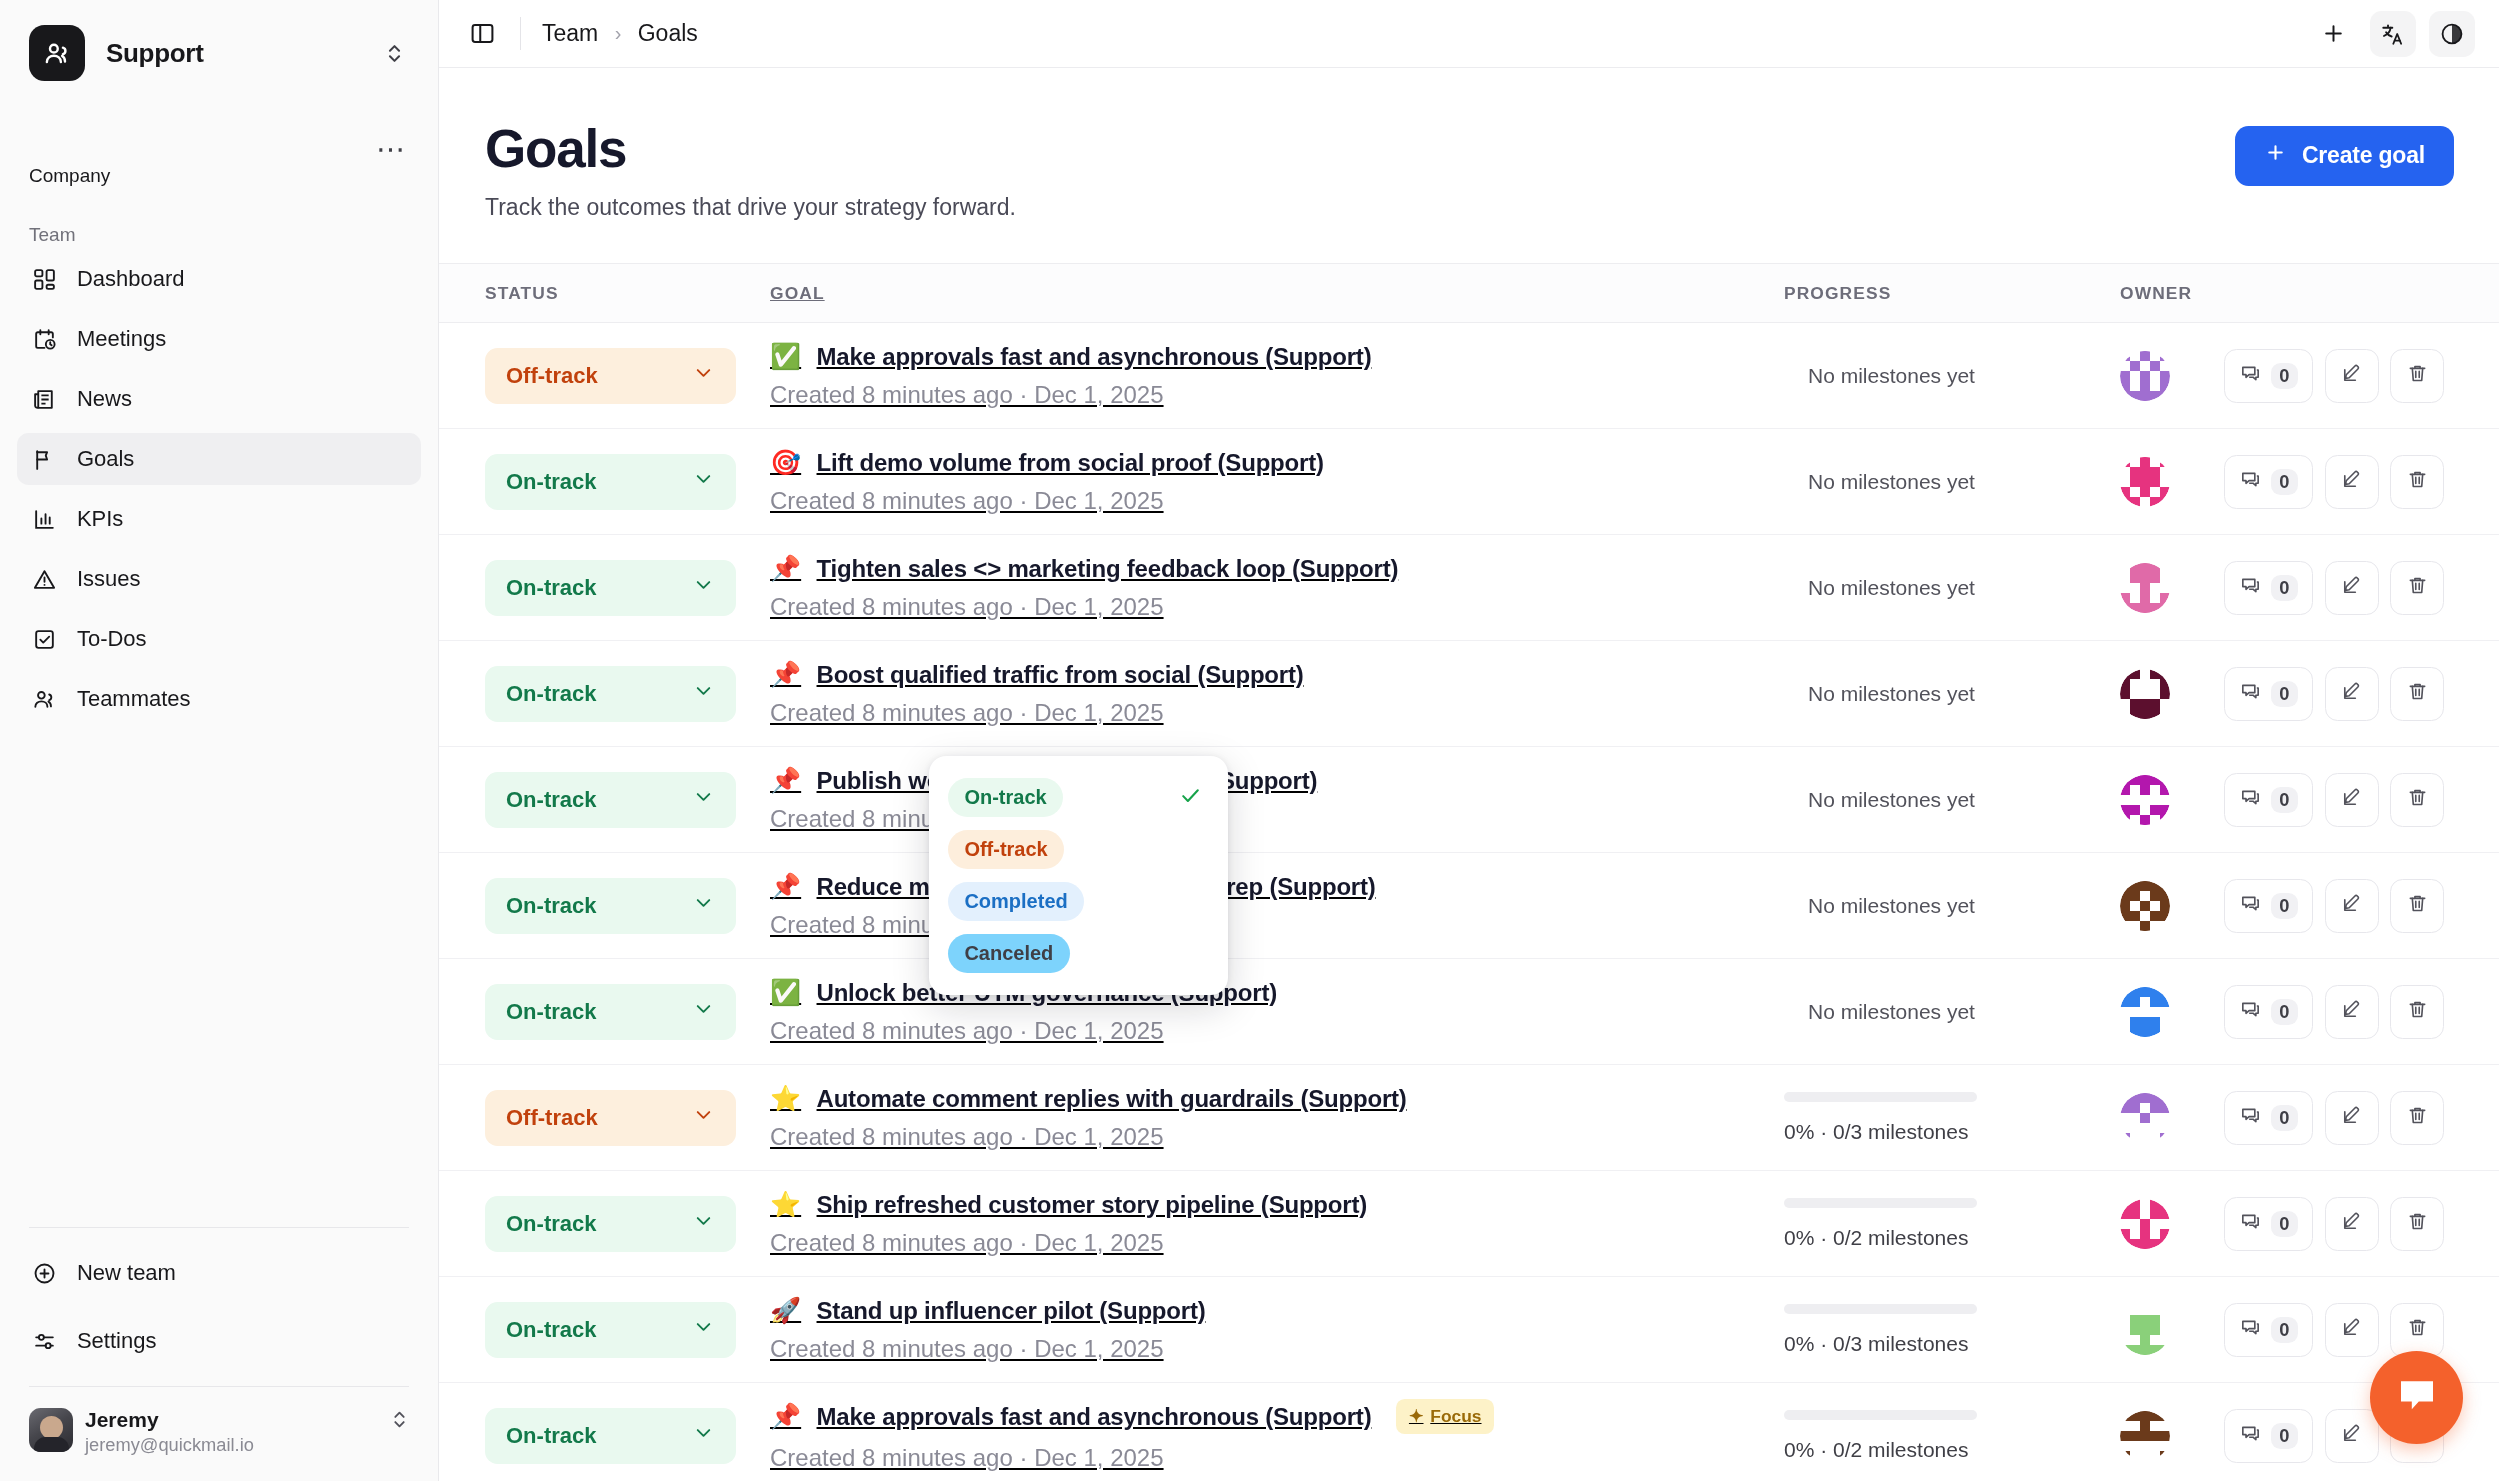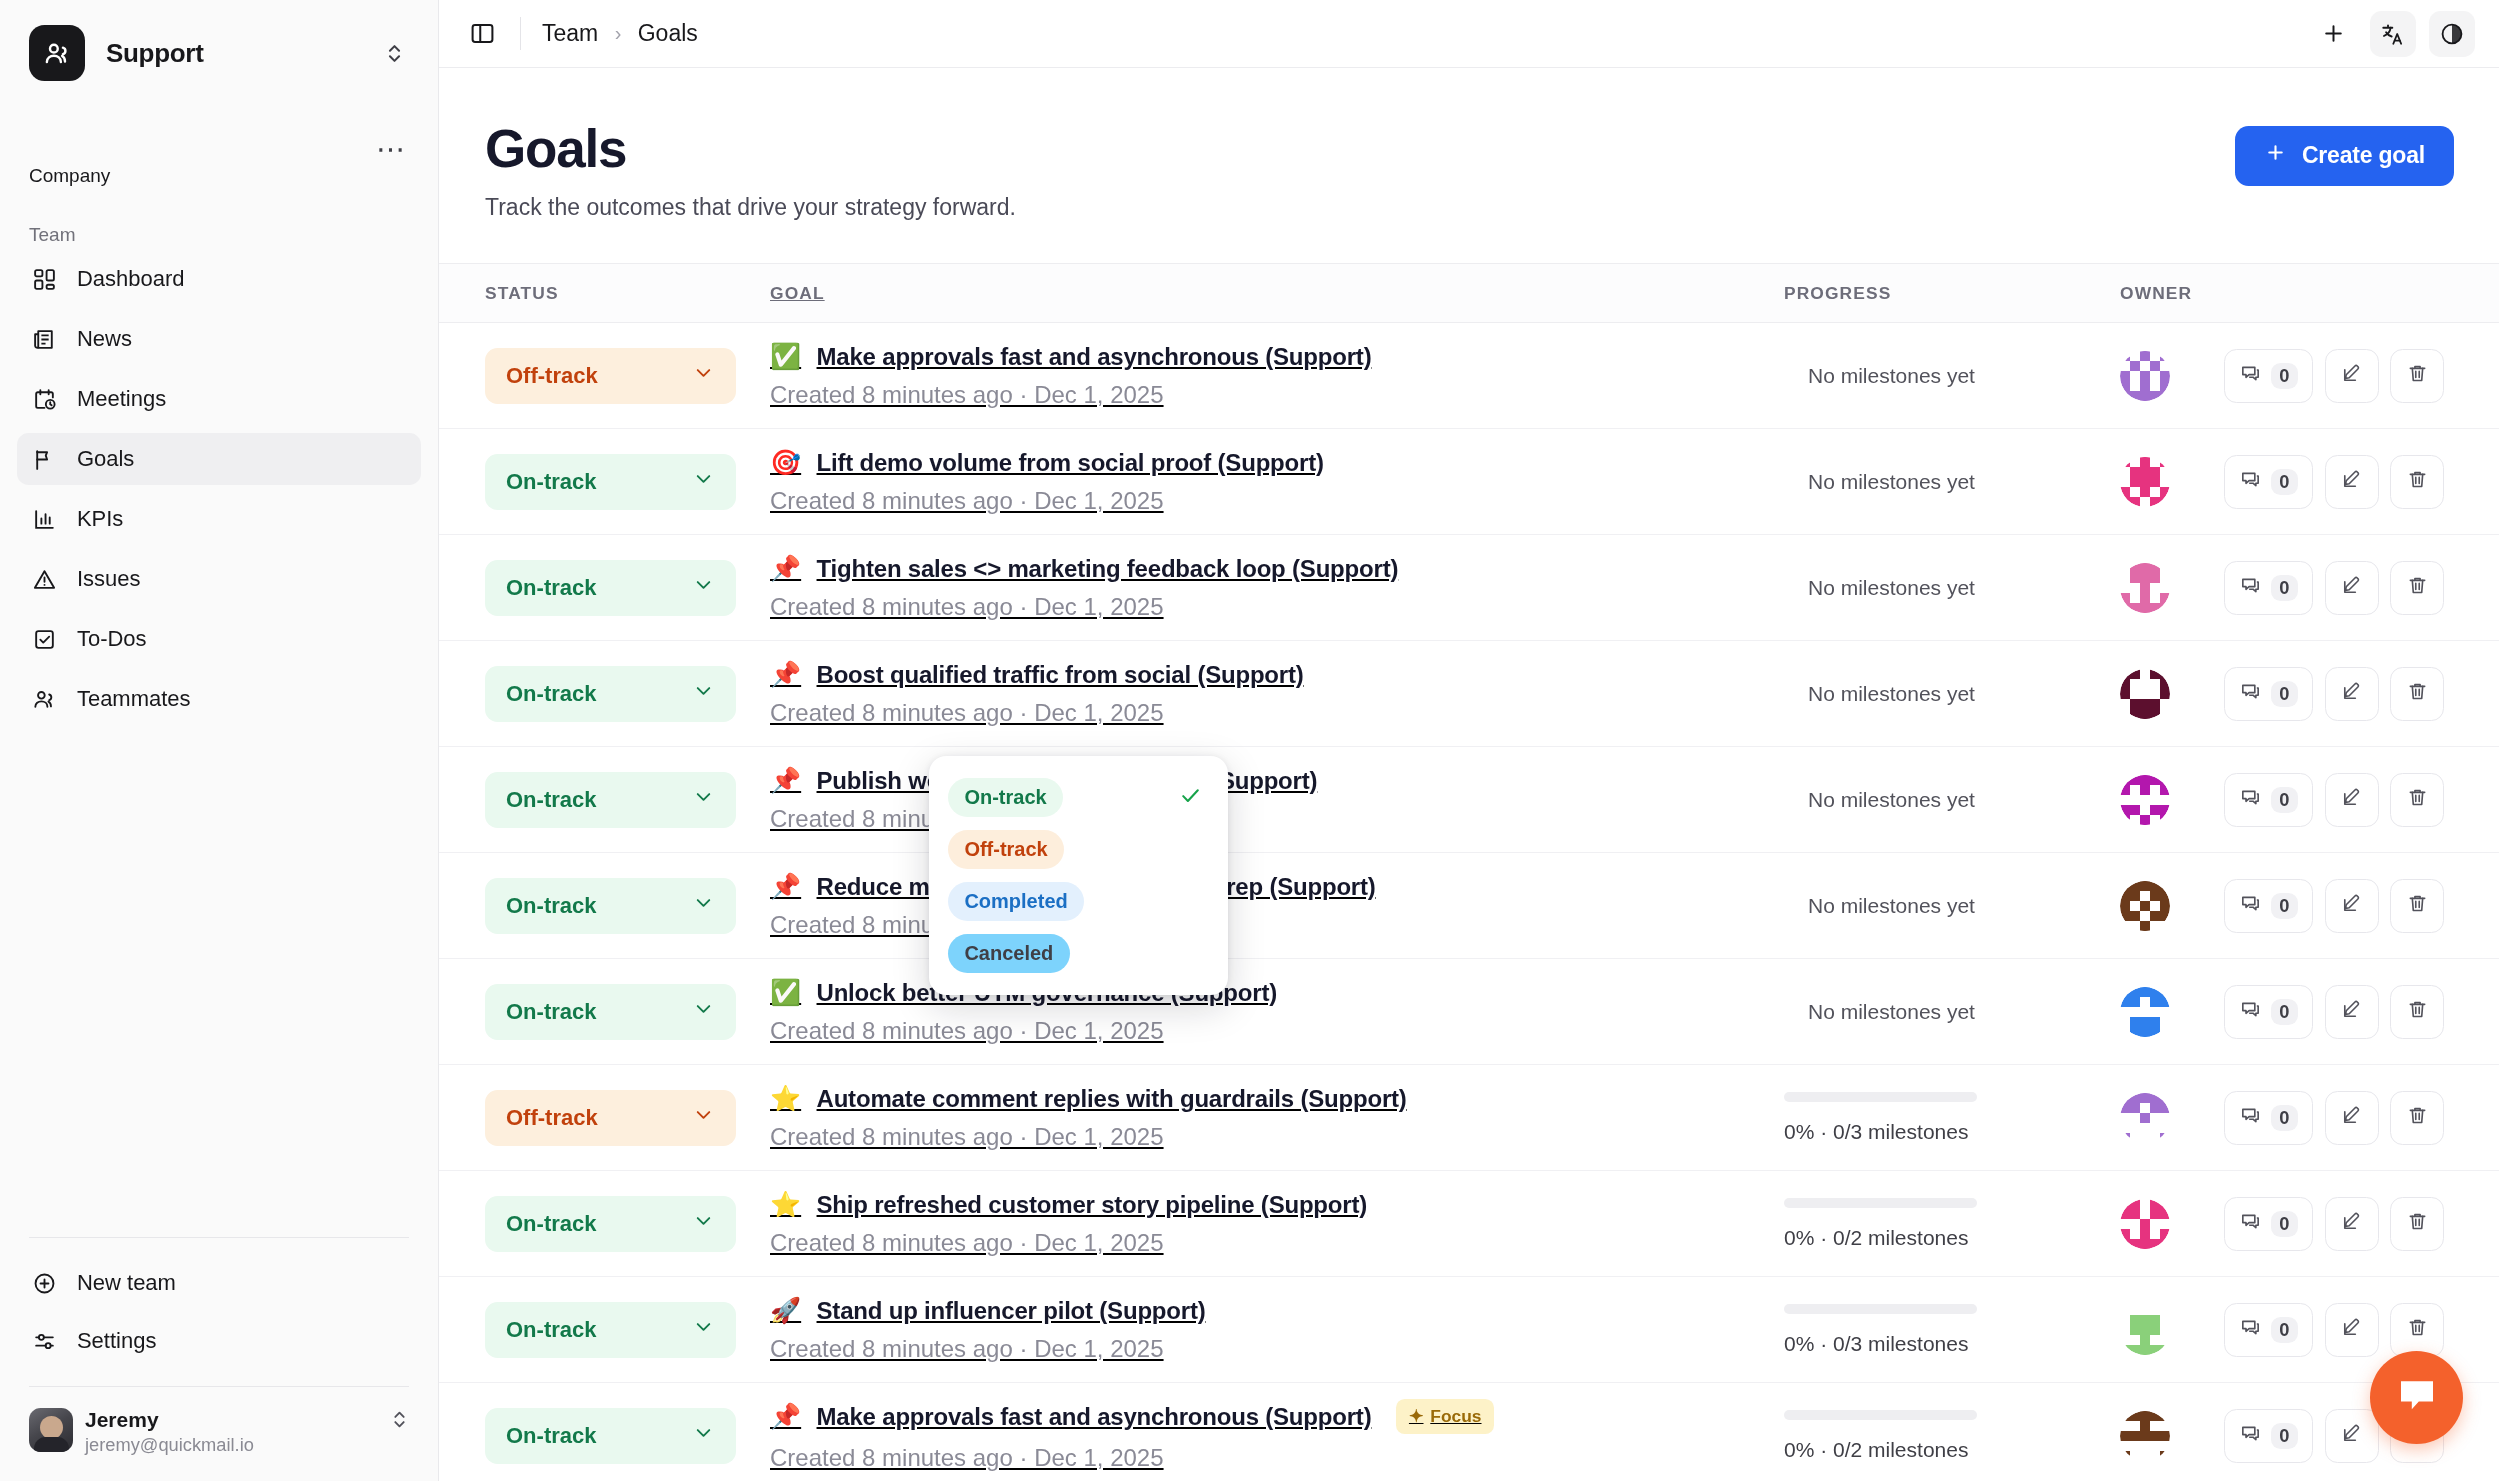--- a/index.html
+++ b/index.html
@@ -47,21 +47,21 @@
   .nav-item {
     display: flex; align-items: center; gap: 19px;
     padding: 12.5px 13.5px; border-radius: 11.6px;
     font-size: 22px; color: #18181b; cursor: pointer;
   }
   .nav-item.active { background: #efeff1; }
   .nav-icon { width: 27px; height: 27px; display: flex; align-items: center; justify-content: center; flex: 0 0 27px; }
 
   .sidebar-spacer { flex: 1; }
   .divider { height: 1px; background: #e7e7ea; margin: 0 29px; }
-  .bottom-nav { padding: 19px 17.4px; display: flex; flex-direction: column; gap: 6px; }
+  .bottom-nav { padding: 19px 17.4px; display: flex; flex-direction: column; gap: 16px; }
   .user-row {
     display: flex; align-items: flex-start; gap: 12px;
     padding: 21px 29px 25px 29px;
   }
   .user-av {
     width: 44px; height: 44px; border-radius: 11.6px; flex: 0 0 44px;
     background: linear-gradient(150deg,#6b6b72 0%,#46464c 45%,#2b2b30 100%);
     position: relative; overflow: hidden;
   }
   .user-av::after{
@@ -225,38 +225,38 @@
               <rect x="3" y="3" width="7" height="6" rx="1.5"></rect>
               <rect x="14" y="3" width="7" height="10" rx="1.5"></rect>
               <rect x="3" y="13" width="7" height="8" rx="1.5"></rect>
               <rect x="14" y="17" width="7" height="4" rx="1.5"></rect>
             </svg>
         </span>
         <span>Dashboard</span>
       </div>
       <div class="nav-item">
         <span class="nav-icon">
-          <svg width="25" height="25" viewBox="0 0 24 24" fill="none" stroke="#18181b" stroke-width="1.8" stroke-linejoin="round">
-              <path d="M6 4h13v16H6z"></path>
-              <path d="M6 7H3v11a2 2 0 0 0 3 1.7"></path>
-              <path d="M9 8h7M9 12h7M9 16h4"></path>
-            </svg>
-        </span>
-        <span>News</span>
-      </div>
-      <div class="nav-item">
-        <span class="nav-icon">
           <svg width="25" height="25" viewBox="0 0 24 24" fill="none" stroke="#18181b" stroke-width="1.8" stroke-linecap="round">
               <path d="M20 10V6.5a1.5 1.5 0 0 0-1.5-1.5h-13A1.5 1.5 0 0 0 4 6.5v12A1.5 1.5 0 0 0 5.5 20H12"></path>
               <path d="M8 3v4M16 3v4"></path>
               <circle cx="17.5" cy="16.5" r="4.2"></circle>
               <path d="M17.5 14.6v2l1.3 1"></path>
             </svg>
         </span>
         <span>Meetings</span>
+      </div>
+      <div class="nav-item">
+        <span class="nav-icon">
+          <svg width="25" height="25" viewBox="0 0 24 24" fill="none" stroke="#18181b" stroke-width="1.8" stroke-linejoin="round">
+              <path d="M6 4h13v16H6z"></path>
+              <path d="M6 7H3v11a2 2 0 0 0 3 1.7"></path>
+              <path d="M9 8h7M9 12h7M9 16h4"></path>
+            </svg>
+        </span>
+        <span>News</span>
       </div>
       <div class="nav-item active">
         <span class="nav-icon">
           <svg width="25" height="25" viewBox="0 0 24 24" fill="none" stroke="#18181b" stroke-width="1.8" stroke-linecap="round" stroke-linejoin="round">
               <path d="M5 21V4"></path>
               <path d="M5 5h9.5l-1.3 3.2L14.5 12H5"></path>
             </svg>
         </span>
         <span>Goals</span>
       </div>

